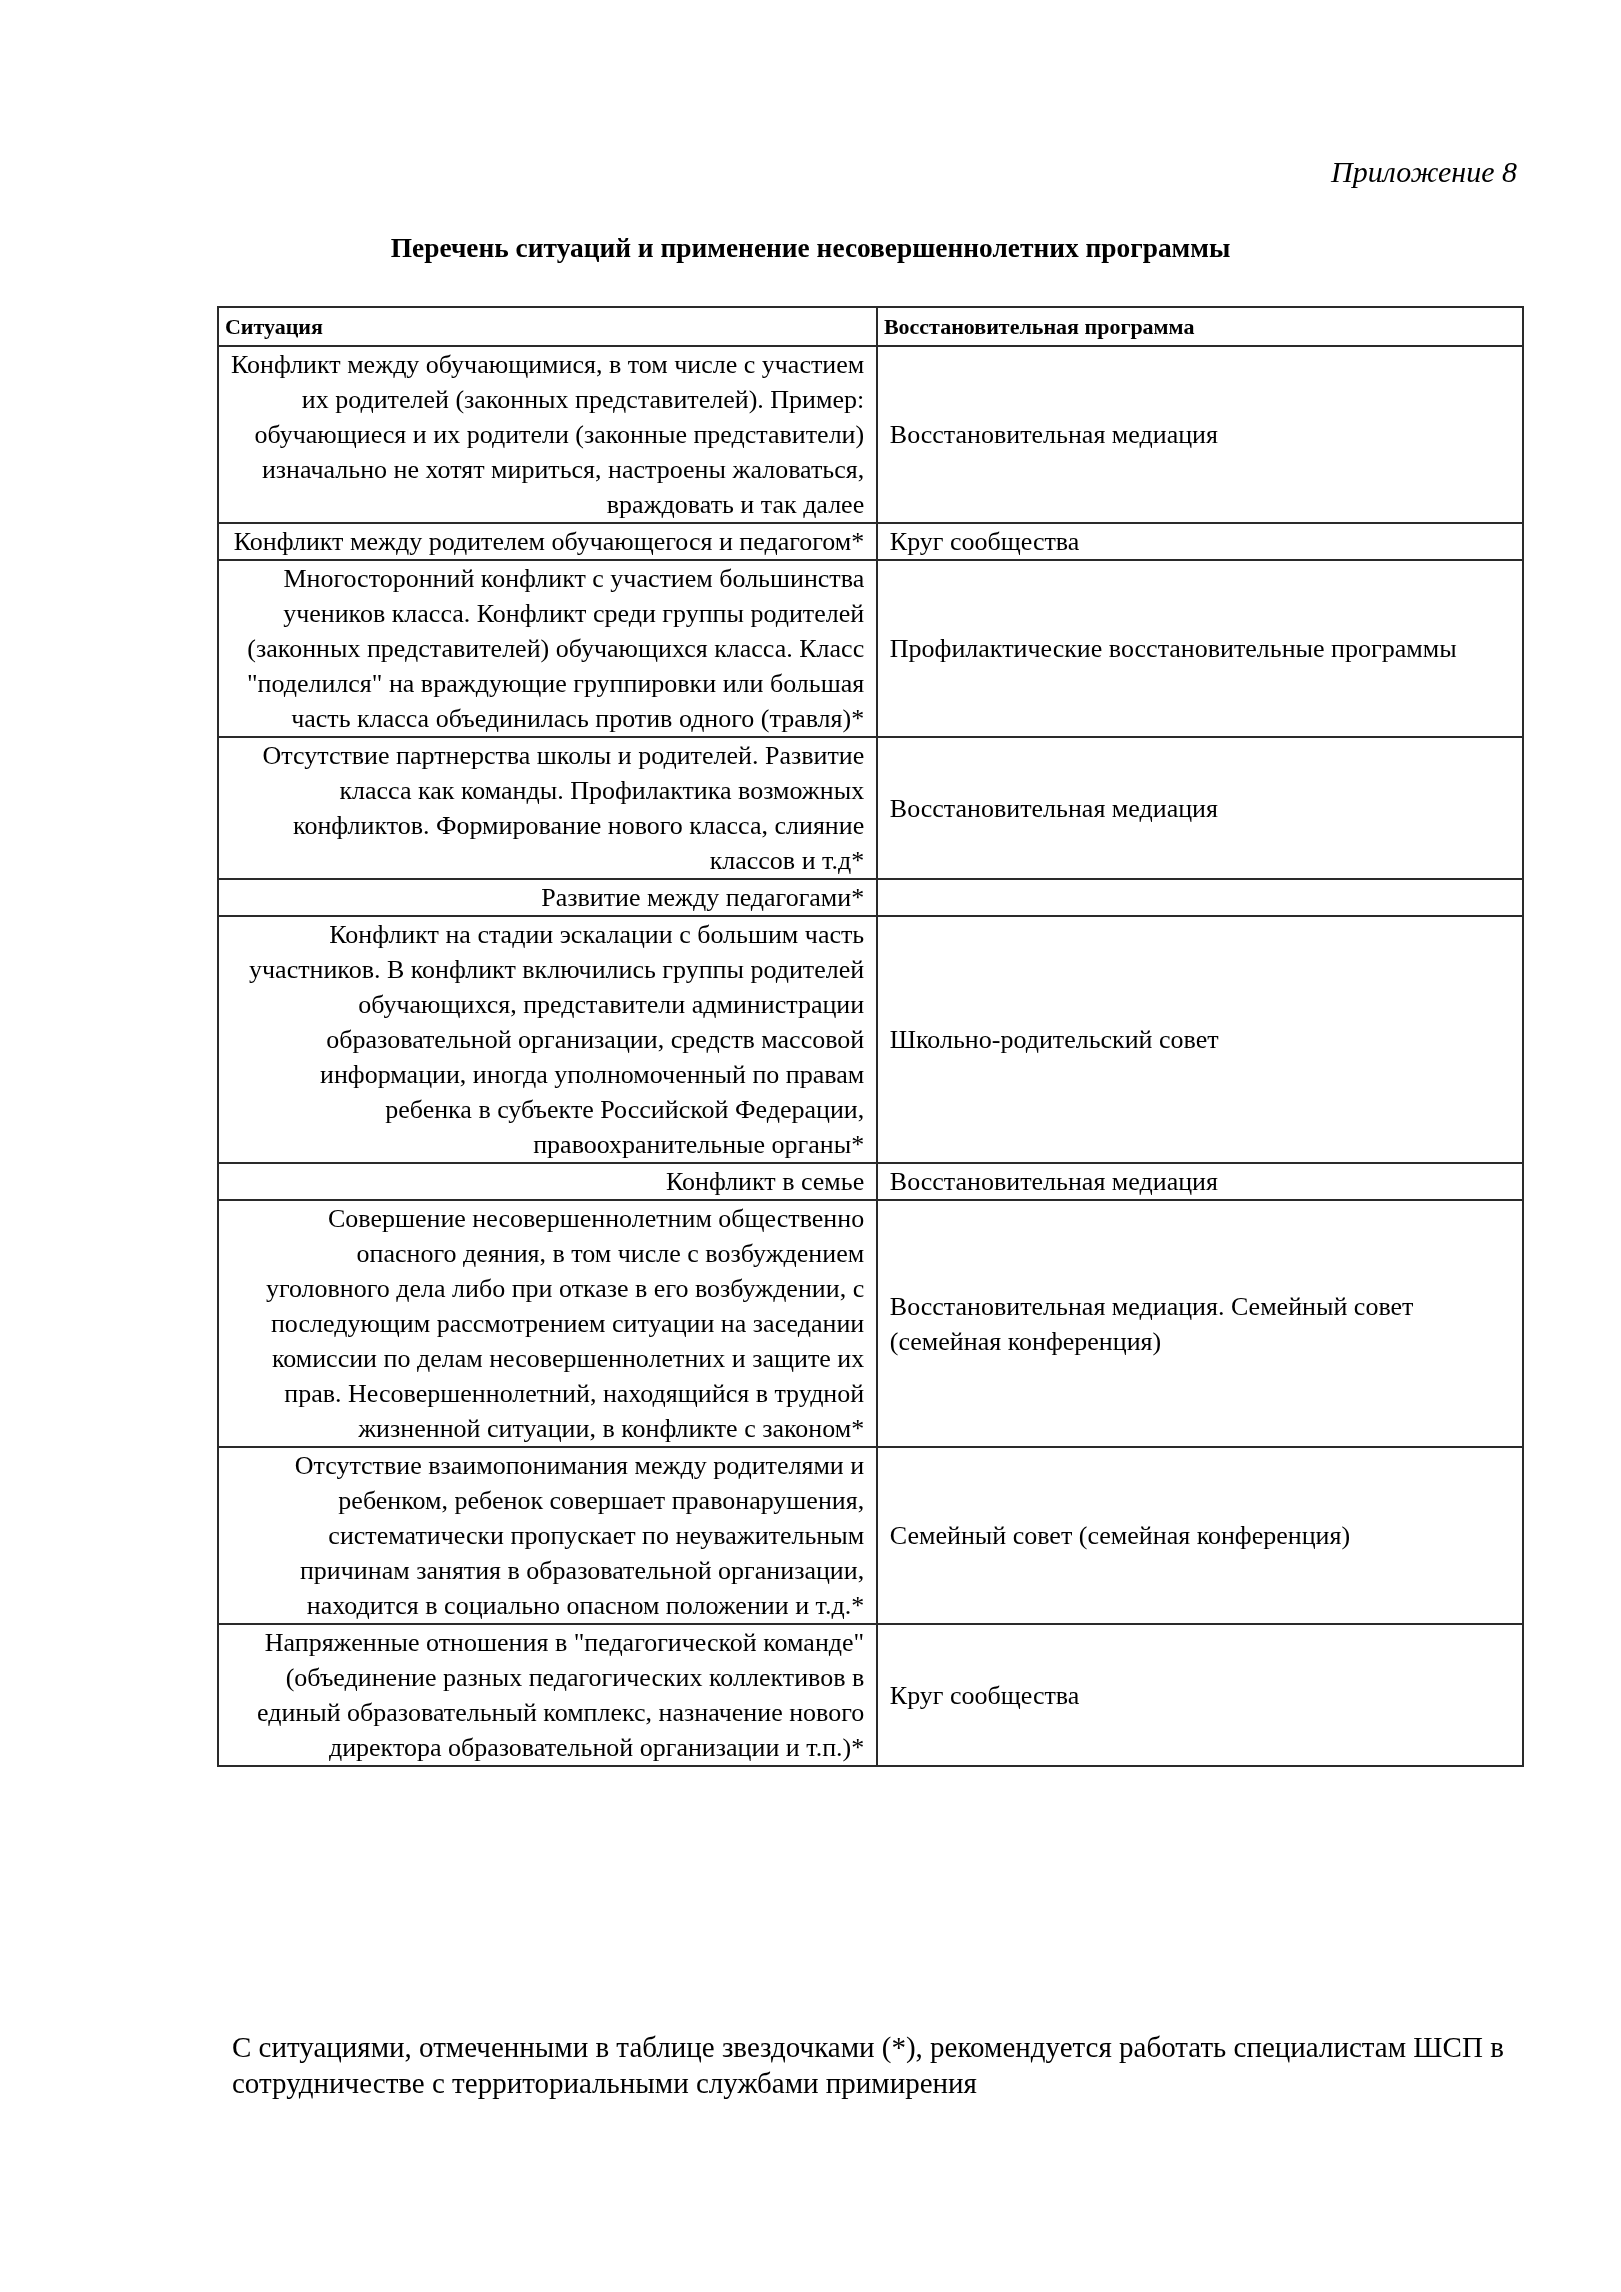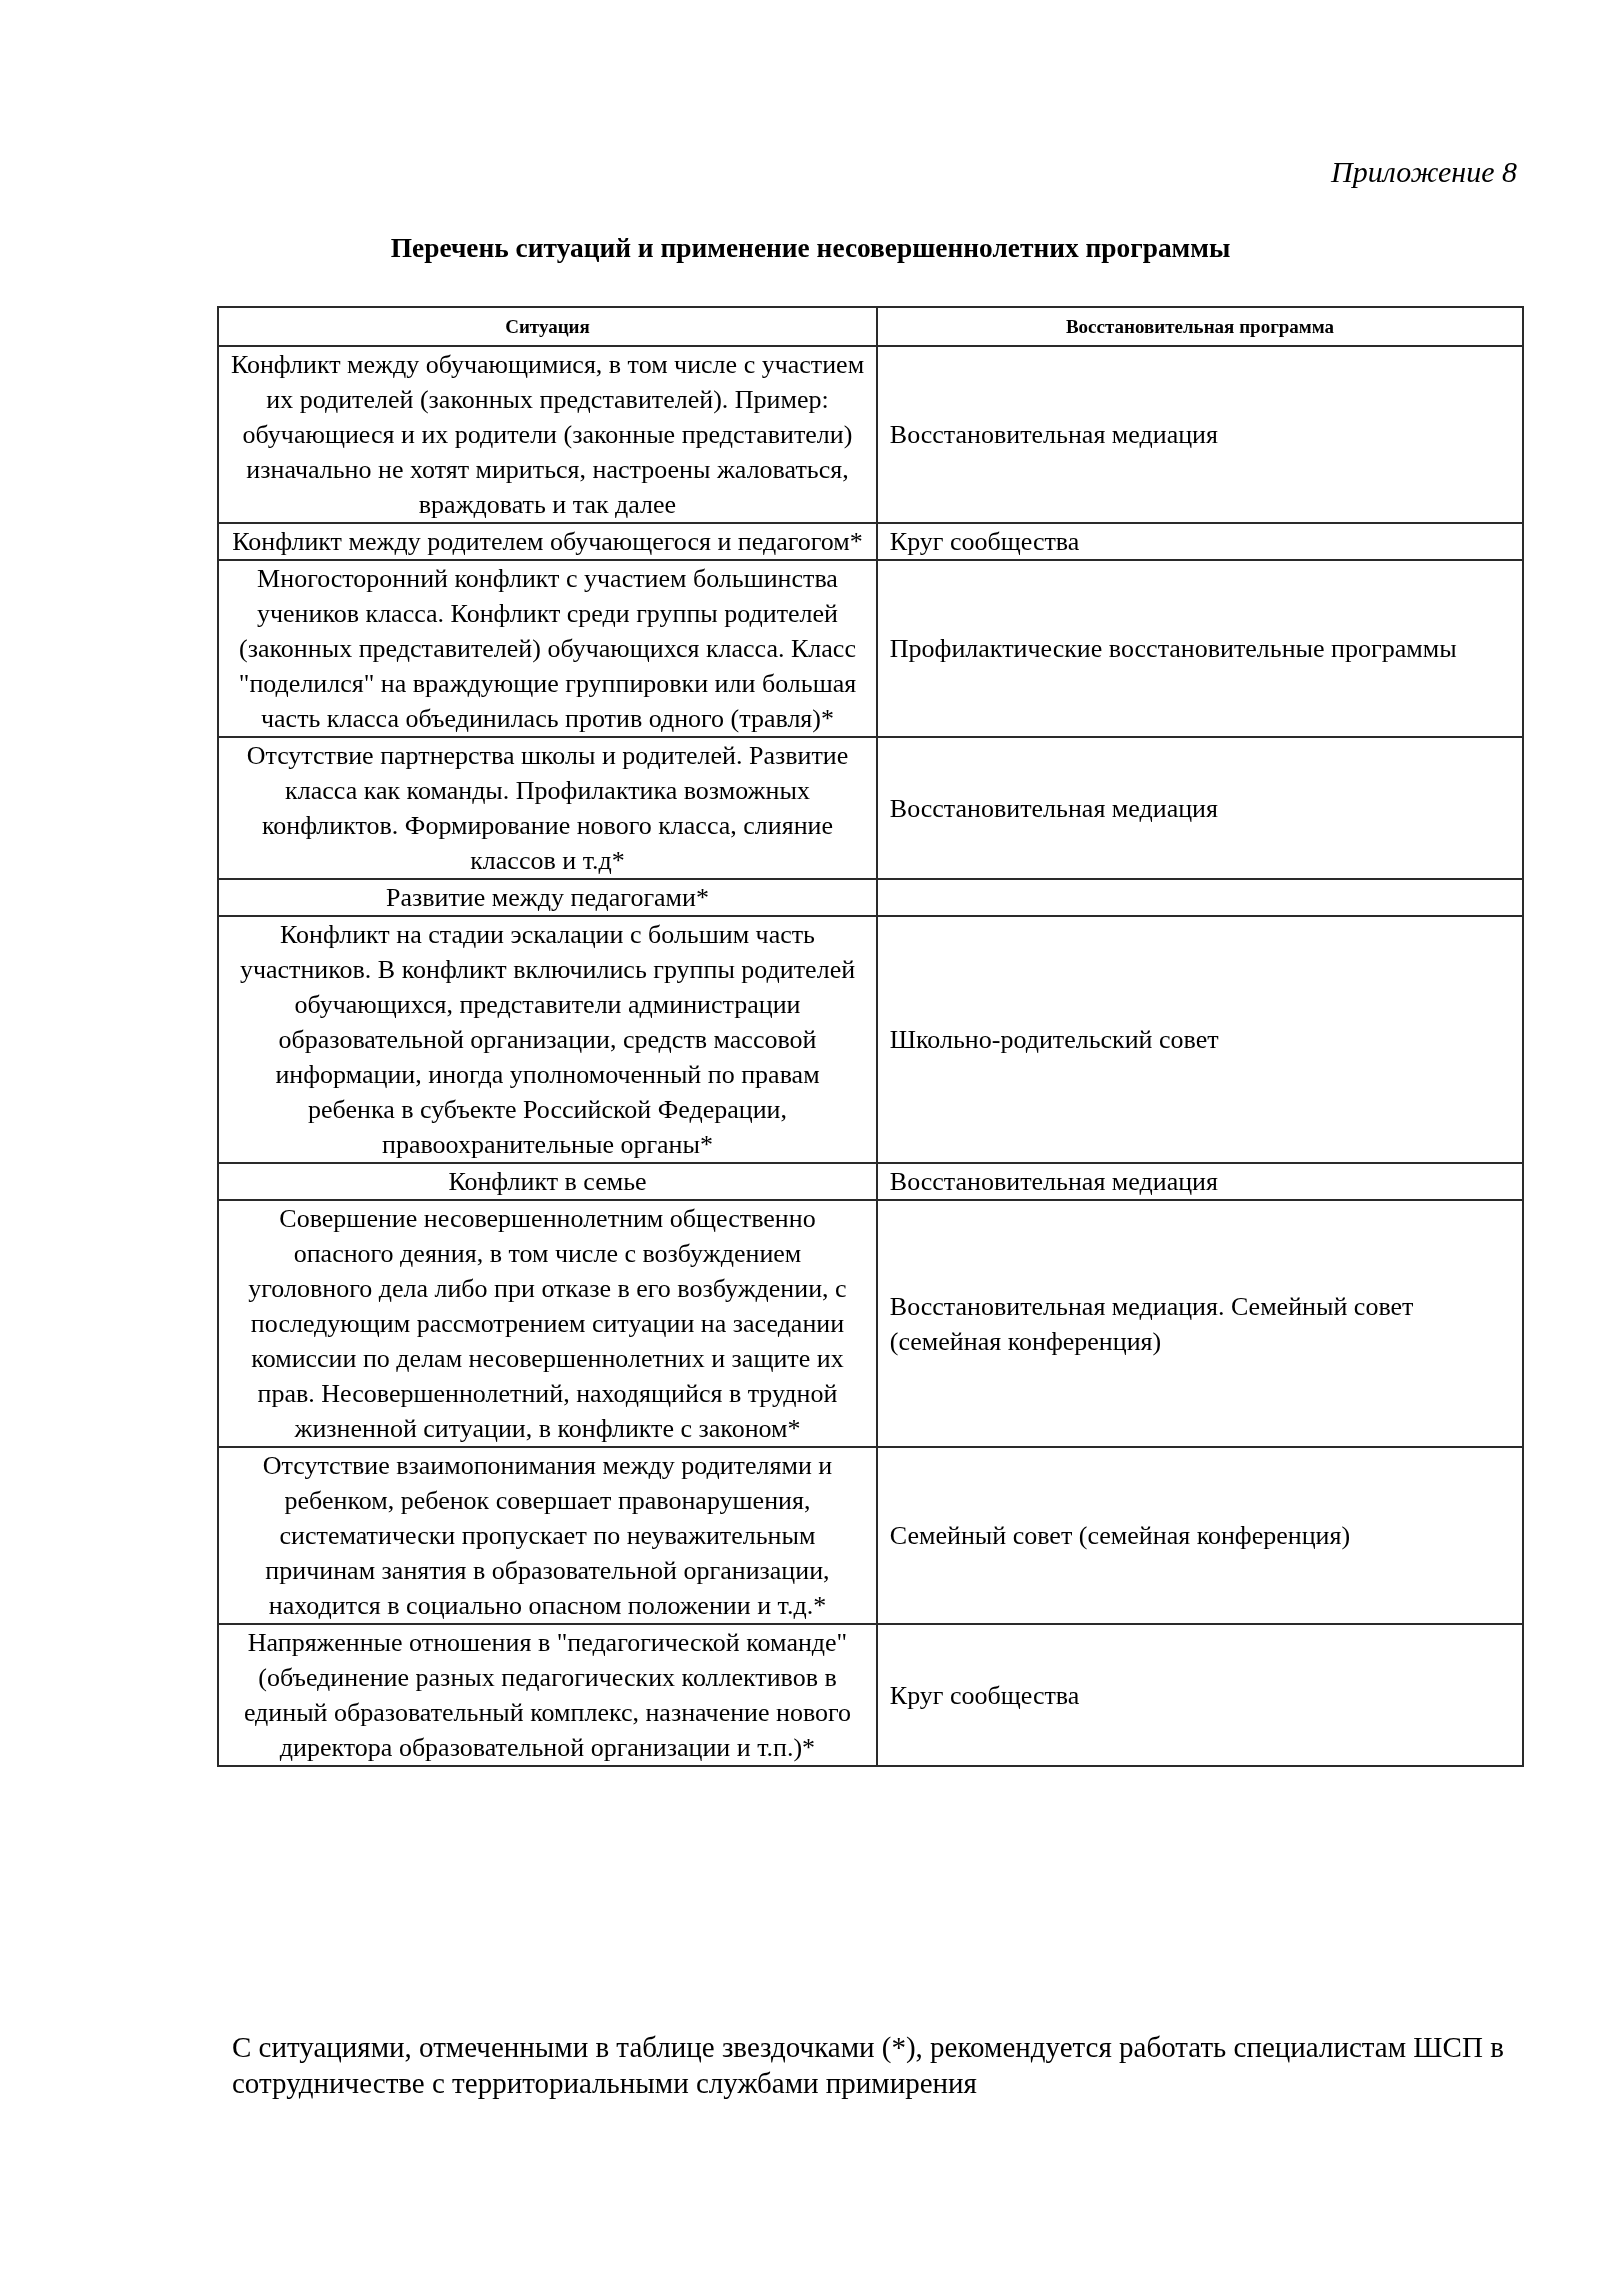--- a/index.html
+++ b/index.html
@@ -6,22 +6,22 @@
     body { width: 1621px; height: 2293px; position: relative; overflow: hidden;
            font-family: "Liberation Serif", "DejaVu Serif", serif; color: #000; }
     .appendix { position: absolute; top: 155px; right: 104px; font-size: 30px; font-style: italic; }
     .title { position: absolute; top: 233px; left: 0; width: 1621px; text-align: center;
              font-size: 27.4px; font-weight: bold; }
     table.main { position: absolute; top: 306px; left: 217px; width: 1305px;
                  border-collapse: collapse; table-layout: fixed; font-size: 26px; line-height: 35px; }
     table.main td, table.main th { border: 2px solid #2a2a2a; vertical-align: middle; padding: 0 11.8px; }
     table.main col.c1 { width: 659px; }
     table.main col.c2 { width: 646px; }
-    table.main th { font-weight: bold; font-size: 19px; height: 37px; line-height: 35px; text-align: center; padding: 0 5.9px; }
-    td.sit { text-align: center; }
+    table.main th { font-weight: bold; font-size: 22px; height: 37px; line-height: 35px; text-align: left; padding: 0 5.9px; }
+    td.sit { text-align: right; }
     td.prog { text-align: left; margin-left: 38px; }
     .footer { position: absolute; top: 2029px; left: 232px; width: 1304px; font-size: 29px; line-height: 36px; }
   </style>
 </head>
 <body>
 
 <div class="appendix">Приложение 8</div>
 <div class="title">Перечень ситуаций и применение несовершеннолетних программы</div>
 
 <table class="main">

